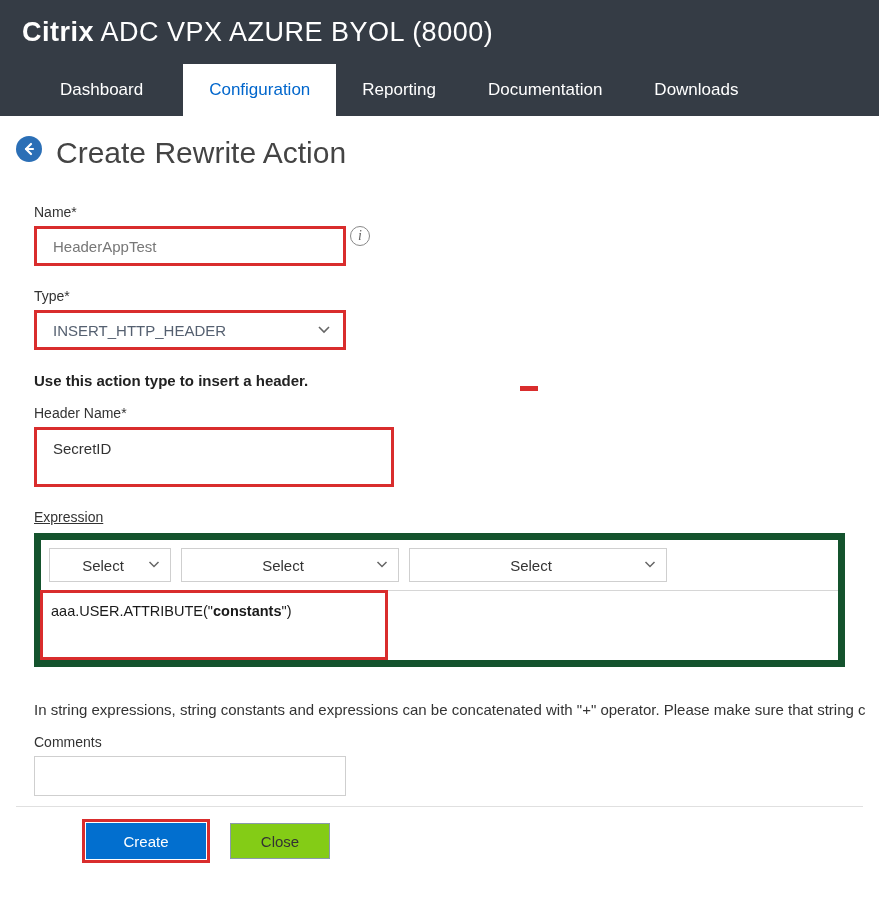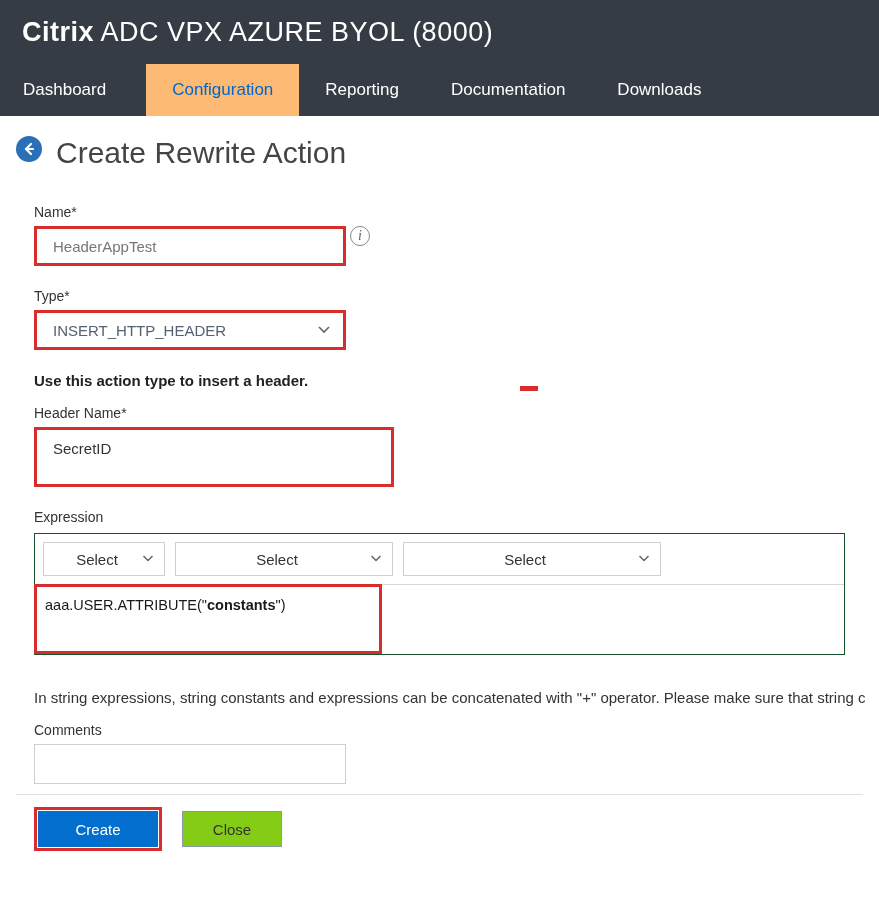--- a/index.html
+++ b/index.html
@@ -5,22 +5,22 @@
   * { box-sizing: border-box; margin: 0; padding: 0; font-family: -apple-system, "Segoe UI", Arial, sans-serif; }
   body { background: #fff; width: 879px; height: 899px; overflow: hidden; color: #333; }
 
   .topbar { background: #353c45; height: 64px; display:flex; align-items:center; padding: 0 22px; }
   .brand { color: #fff; font-size: 27px; letter-spacing: .5px; }
   .brand-bold { font-weight: 700; }
   .brand-rest { font-weight: 400; }
 
   .nav { background: #353c45; height: 52px; display:flex; }
   .tab { color: #fff; font-size: 17px; display:flex; align-items:center; justify-content:center; padding: 0 26px; cursor:pointer; }
-  .tab.first { padding-left: 23px; padding-right: 40px; }
-  .tab.active { background: #fdba74; color: #0066cc; }
+  .tab.first { padding-left: 60px; padding-right: 40px; }
+  .tab.active { background: #ffffff; color: #0066cc; }
 
   .page { padding: 20px 16px 18px 16px; }
   .page-head { display:flex; gap: 14px; margin-bottom: 22px; }
   .back-btn { width: 26px; height: 26px; border-radius: 50%; background:#2b6fb6; display:flex; align-items:center; justify-content:center; cursor:pointer; }
   .back-btn svg { display:block; }
   .page-title { color:#444; font-size: 30px; font-weight: 400; }
 
   .form { padding: 12px 18px 0 18px; }
   .label { font-size: 14px; color: #333; margin-bottom: 6px; }
   .row { margin-bottom: 22px; }
@@ -31,40 +31,40 @@
   .info-icon { width:20px; height:20px; border:1px solid #888; border-radius:50%; display:flex; align-items:center; justify-content:center; color:#666; font-style: italic; font-family: Georgia, serif; font-size:14px; }
 
   .select-box { width: 312px; height: 40px; position:relative; display:flex; align-items:center; padding: 0 16px; color:#556070; font-size:15px; }
   .select-box .caret { position:absolute; right:12px; top:50%; transform:translateY(-50%); color:#666; }
 
   .bold-hint { font-weight: 700; font-size: 15px; color:#222; margin-bottom: 16px; }
 
   .textarea-box { border:3px solid #d92d2d; width: 360px; height: 60px; padding: 10px 16px; font-size:15px; color:#333; }
 
   .expr-section { margin-top: 2px; }
-  .expr-table { border:1px solid #14532d; width: 100%; }
+  .expr-table { border:7px solid #14532d; width: 100%; }
   .expr-head { display:flex; gap: 10px; padding: 8px 8px; border-bottom:1px solid #d6d6d6; }
   .dd { border:1px solid #cfcfcf; background:#fff; height: 34px; display:flex; align-items:center; justify-content:center; position:relative; color:#333; font-size:15px; padding: 0 34px 0 20px; cursor:pointer; }
   .dd .caret { position:absolute; right:10px; top:50%; transform:translateY(-50%); color:#666; }
   .dd.w1 { width: 122px; }
   .dd.w2 { width: 218px; }
   .dd.w3 { width: 258px; }
   .expr-body { height: 70px; }
   .expr-input { border:3px solid #d92d2d; border-top:3px solid #d92d2d; height:70px; width: 348px; padding: 10px 8px; font-size:14.5px; color:#1a1a1a; margin:-1px 0 0 -1px; display:flex; align-items:flex-start; }
   .expr-input .pre { white-space:pre; }
   .expr-input .mid { font-weight:700; }
 
   .red-marker { position:absolute; border-bottom: 5px solid #d92d2d; width: 18px; }
 
   .hint-text { font-size: 15px; color:#333; margin: 34px 0 16px 0; white-space:nowrap; }
 
   .comments-input { border:1px solid #cfcfcf; width: 312px; height: 40px; padding: 8px 12px; font-size:15px; }
 
   .footer { border-top:1px solid #e0e0e0; padding: 12px 18px; display:flex; gap: 20px; align-items:center; margin-top: 10px; }
-  .btn-primary-wrap { border:3px solid #d92d2d; padding:1px; }
+  .btn-primary-wrap { border:3px solid #d92d2d; padding:1px;margin-left:48px; }
   .btn-primary { background:#026fcf; color:#fff; width: 120px; height: 36px; font-size:15px; display:flex; align-items:center; justify-content:center; cursor:pointer; }
   .btn-secondary { border:1px solid #8a9aaa; background:#84cc16; color:#333; width: 100px; height: 36px; font-size:15px; display:flex; align-items:center; justify-content:center; cursor:pointer; }
 
   .caret svg { display:block; }
   .form-wrap { position:relative; }
 </style>
 </head>
 <body>
 
 <div class="topbar">
@@ -120,21 +120,21 @@
     <div class="bold-hint">Use this action type to insert a header.</div>
 
     <div class="row">
       <div class="label">Header Name*</div>
       <div class="textarea-box">
         <span>SecretID</span>
       </div>
     </div>
 
     <div class="expr-section">
-      <div class="label" style="margin-bottom:8px;">Expression</div>
+      <div class="label" style="margin-bottom:8px;text-decoration:underline;">Expression</div>
       <div class="expr-table">
         <div class="expr-head">
           <div class="dd w1">
             <span>Select</span>
             <span class="caret">
                   <svg width="12" height="9" viewBox="0 0 12 9">
                     <path d="M1.5 1.5 L6 6 L10.5 1.5" stroke="#666" stroke-width="1.5" fill="none"></path>
                   </svg>
                 </span>
           </div>

